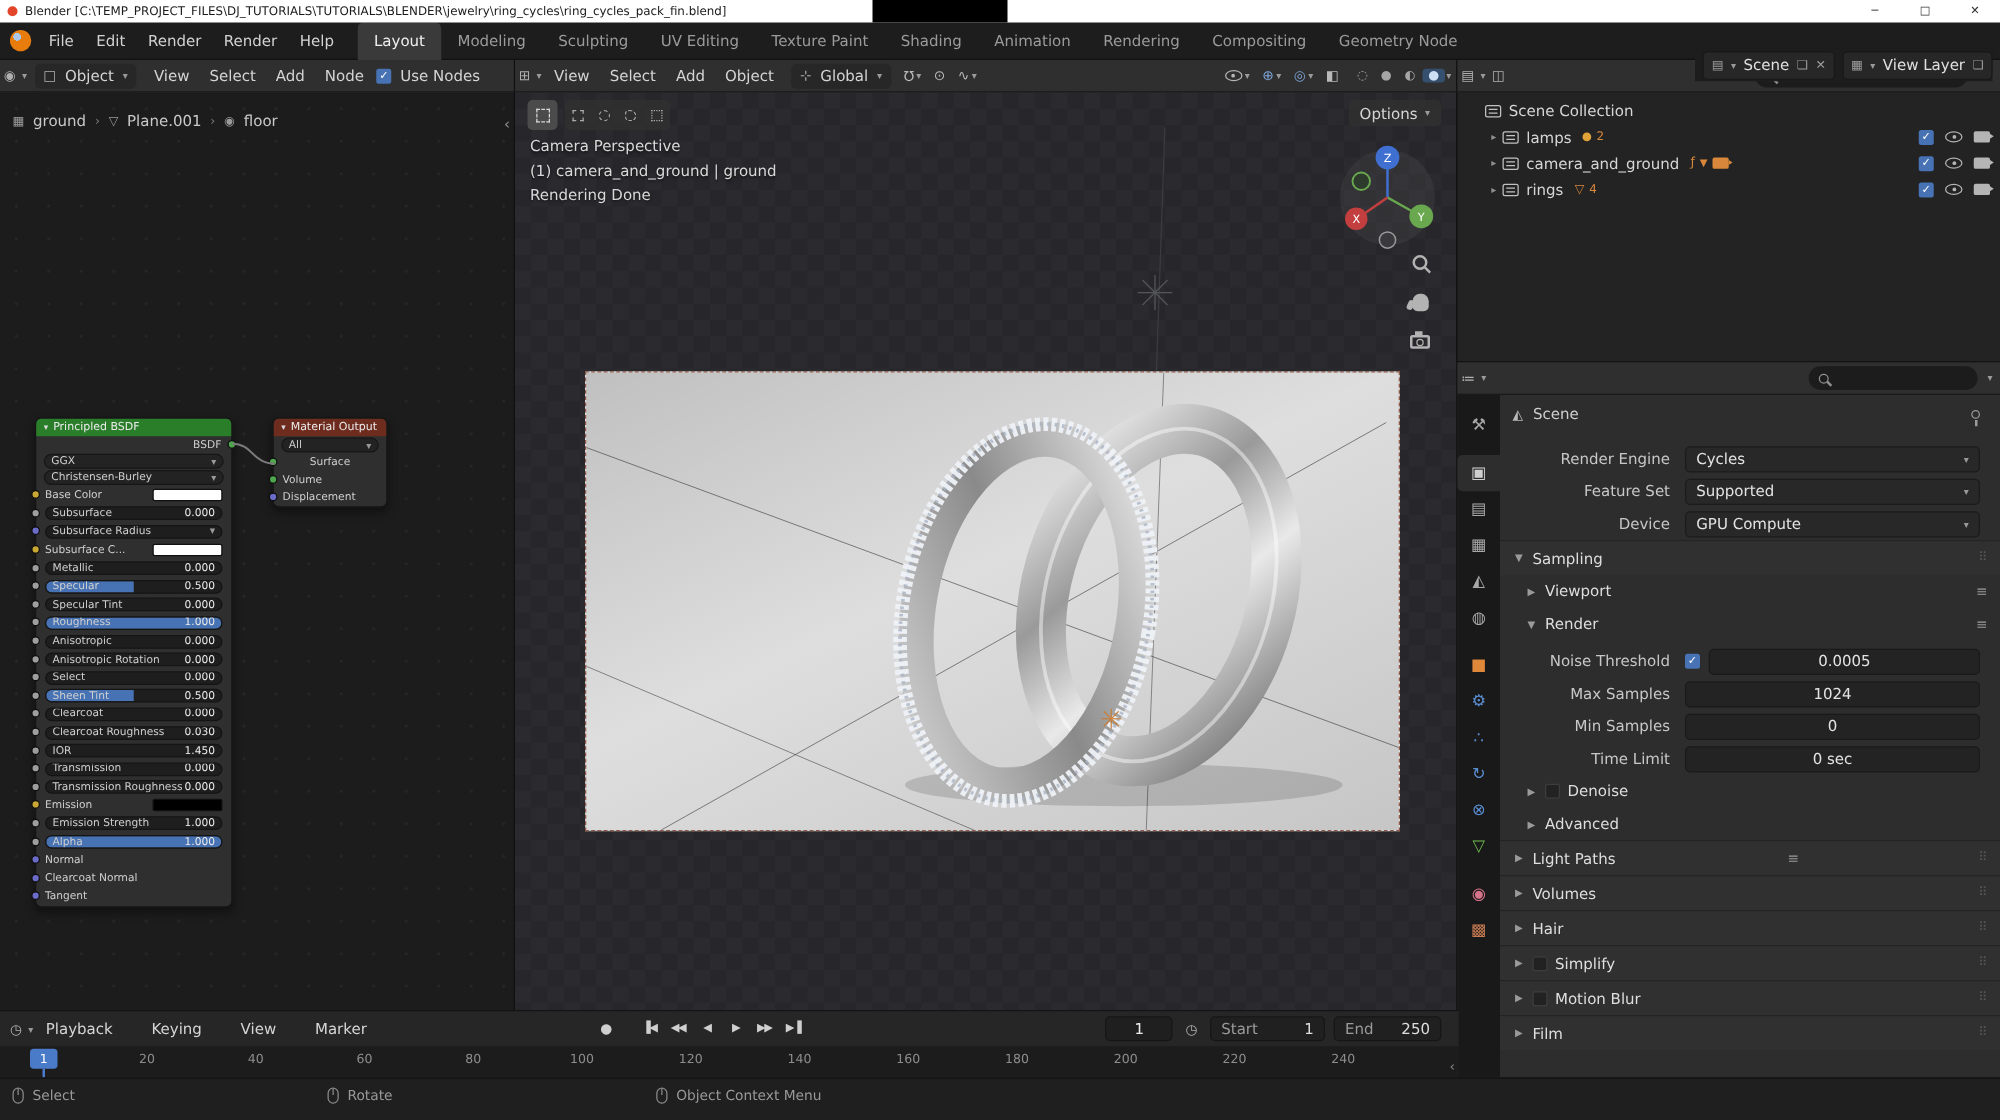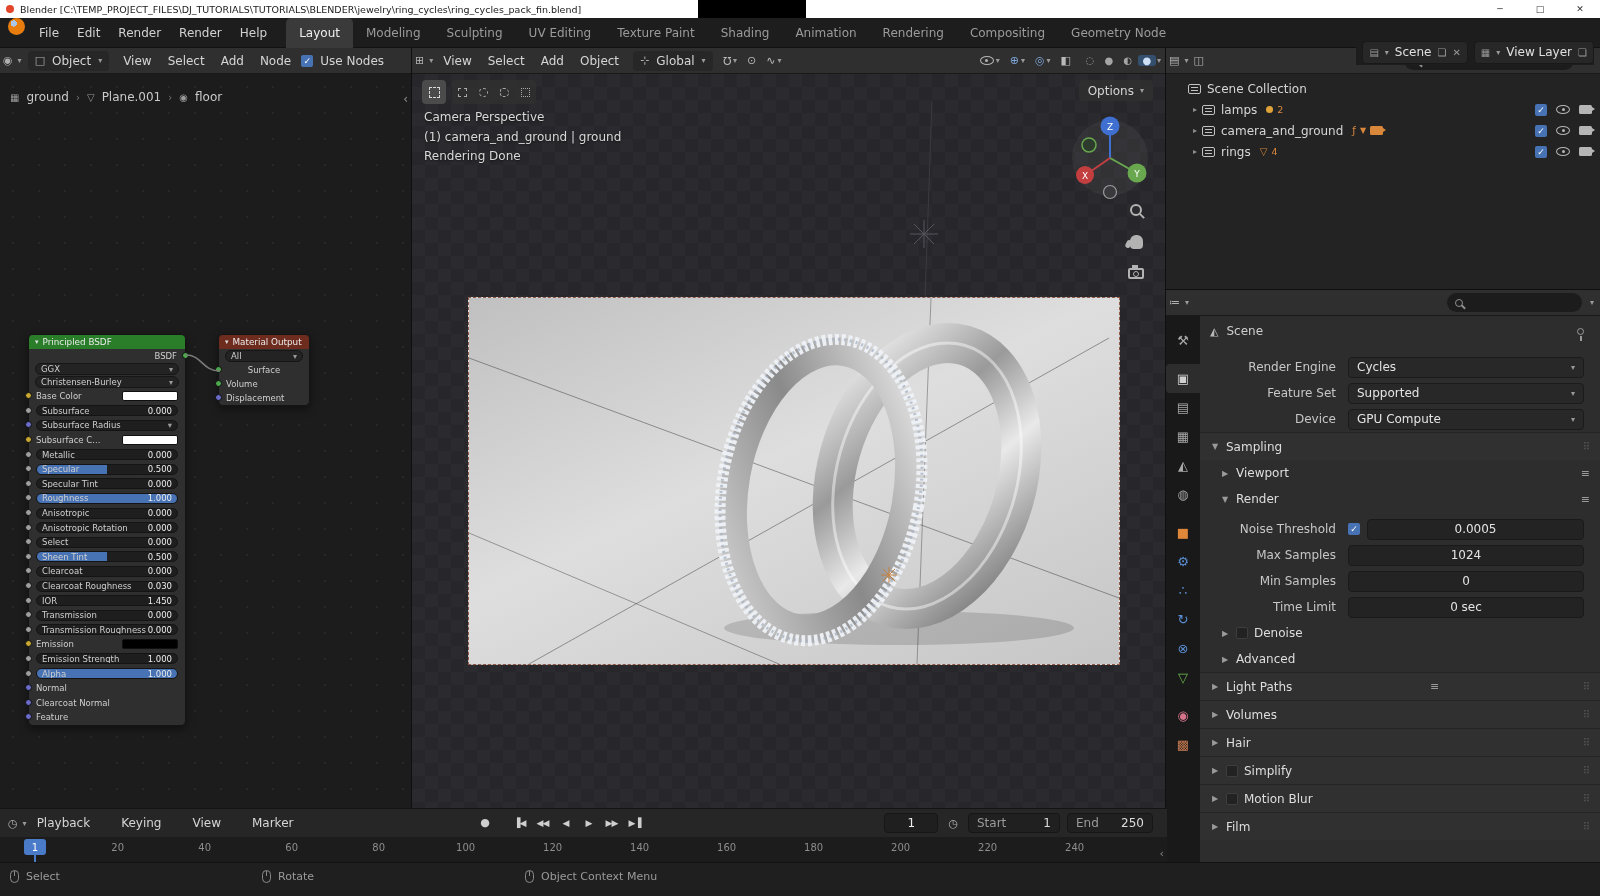--- a/index.html
+++ b/index.html
@@ -8,21 +8,21 @@
 
   
   .titlebar{position:absolute;left:0;top:0;width:1600px;height:18px;background:#ffffff;display:flex;align-items:center;z-index:50;}
   .tb-logo{width:8px;height:8px;border-radius:50%;background:#e2452a;margin:0 6px 0 6px;flex:none;}
   .tb-title{font-size:9.5px;color:#1a1a1a;white-space:nowrap;}
   .tb-blackbox{position:absolute;left:698px;top:0;width:108px;height:18px;background:#000;}
   .tb-controls{position:absolute;right:0;top:0;height:18px;display:flex;}
   .tb-btn{width:40px;text-align:center;line-height:18px;font-size:9px;color:#333;}
 
   
-  .topbar{position:absolute;left:0;top:18px;width:1600px;height:30px;background:#1d1d1d;display:flex;align-items:flex-start;border-bottom:1px solid #121212;z-index:40;}
+  .topbar{position:absolute;left:0;top:18px;width:1600px;height:30px;background:#1d1d1d;display:flex;align-items:center;border-bottom:1px solid #121212;z-index:40;}
   .blender-logo{width:17px;height:17px;margin:0 5px 0 8px;border-radius:50%;flex:none;background:radial-gradient(circle at 34% 32%, #aac6e8 0 19%, #e87d0d 20% 72%, #b5630a 100%);}
   .menu-item{padding:0 9px;line-height:30px;color:#d2d2d2;white-space:nowrap;}
   .ws-tabs{display:flex;margin-left:10px;height:30px;max-width:880px;overflow:hidden;}
   .ws-tab{padding:0 13px;line-height:30px;color:#9b9b9b;white-space:nowrap;}
   .ws-tab.active{background:#3a3a3a;color:#efefef;border-radius:5px 5px 0 0;}
   .top-right{position:absolute;right:6px;top:21px;display:flex;gap:6px;align-items:center;background:#1d1d1d;padding-left:6px;height:26px;}
   .tb-widget{display:flex;align-items:center;background:#272727;border:1px solid #191919;border-radius:4px;height:23px;padding:0 6px;gap:6px;color:#e0e0e0;}
   .wicon,.wbtn{color:#9a9a9a;font-size:10px;}
   .dd-arrow{font-size:8px;color:#9a9a9a;}
 
@@ -404,21 +404,21 @@
         <div class="nrow">
           <span class="sock purple"></span>
           <span>Normal</span>
         </div>
         <div class="nrow">
           <span class="sock purple"></span>
           <span>Clearcoat Normal</span>
         </div>
         <div class="nrow">
           <span class="sock purple"></span>
-          <span>Feature</span>
+          <span>Tangent</span>
         </div>
       </div>
   </div>
 
   <div class="node moutput" style="left:218px;top:286px;width:92px;">
     <div class="node-header">
       <span class="nchev">▾</span>
       <span>Material Output</span>
     </div>
     <div class="ndrop">

